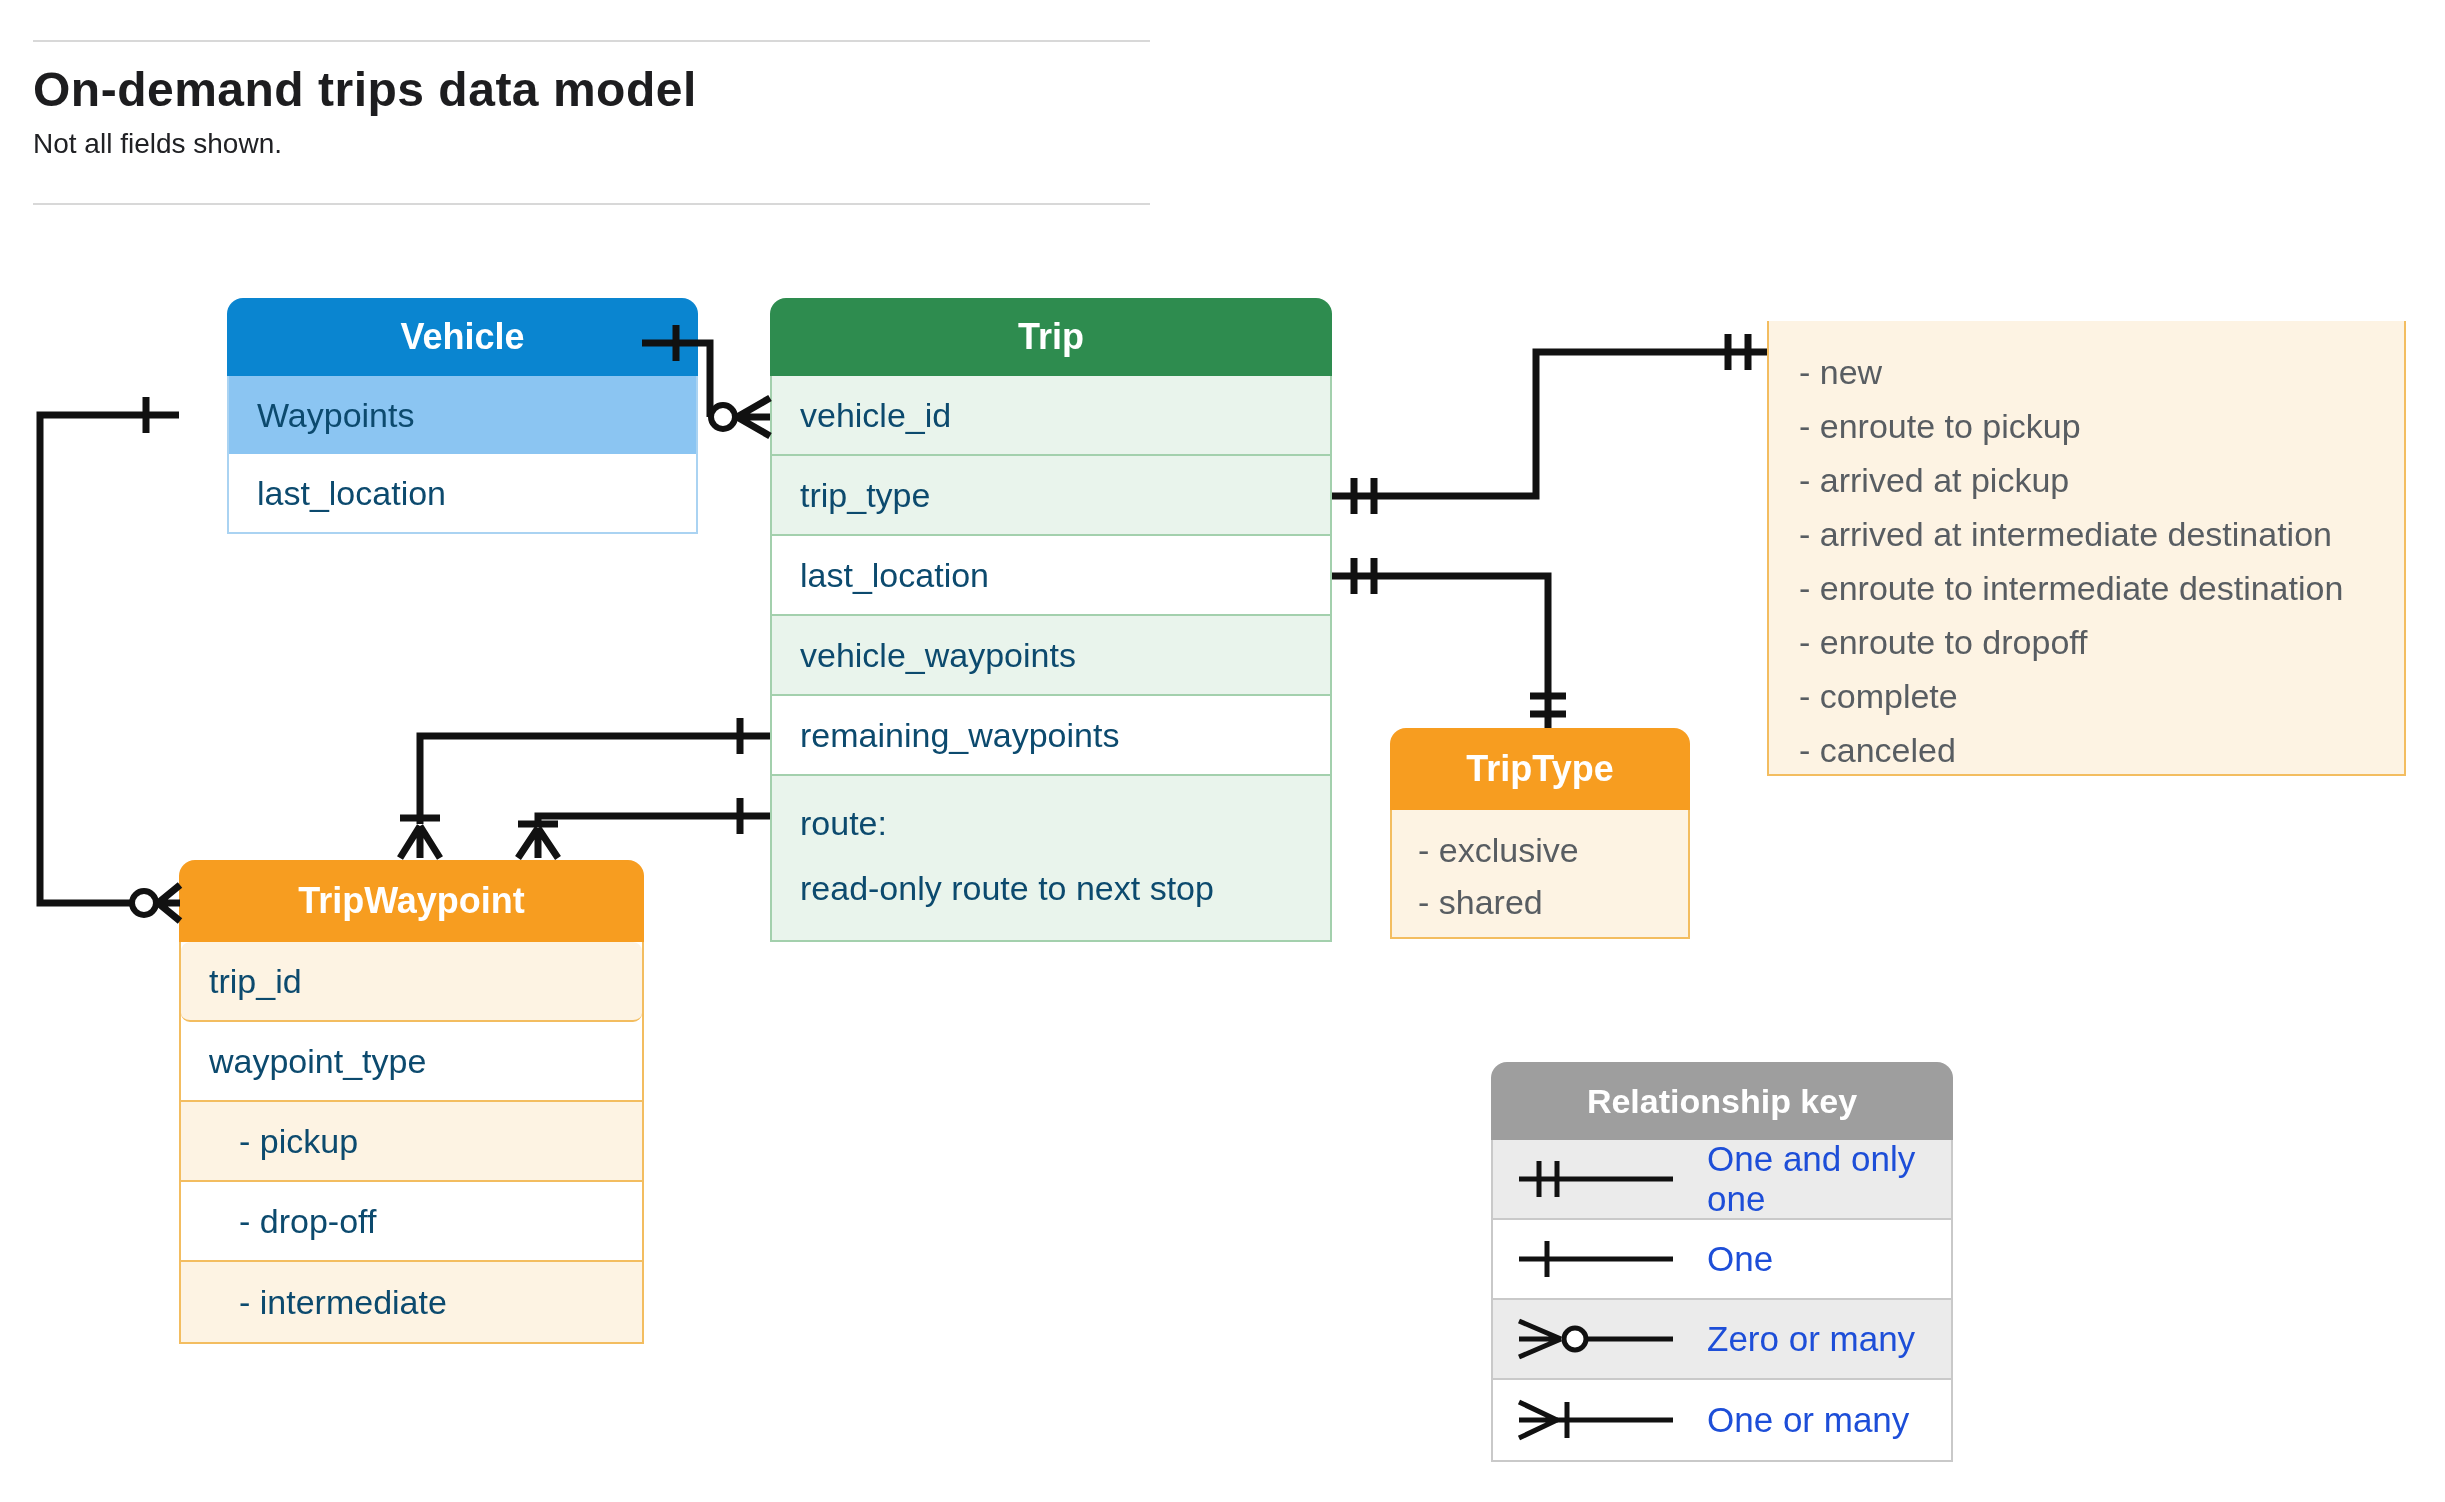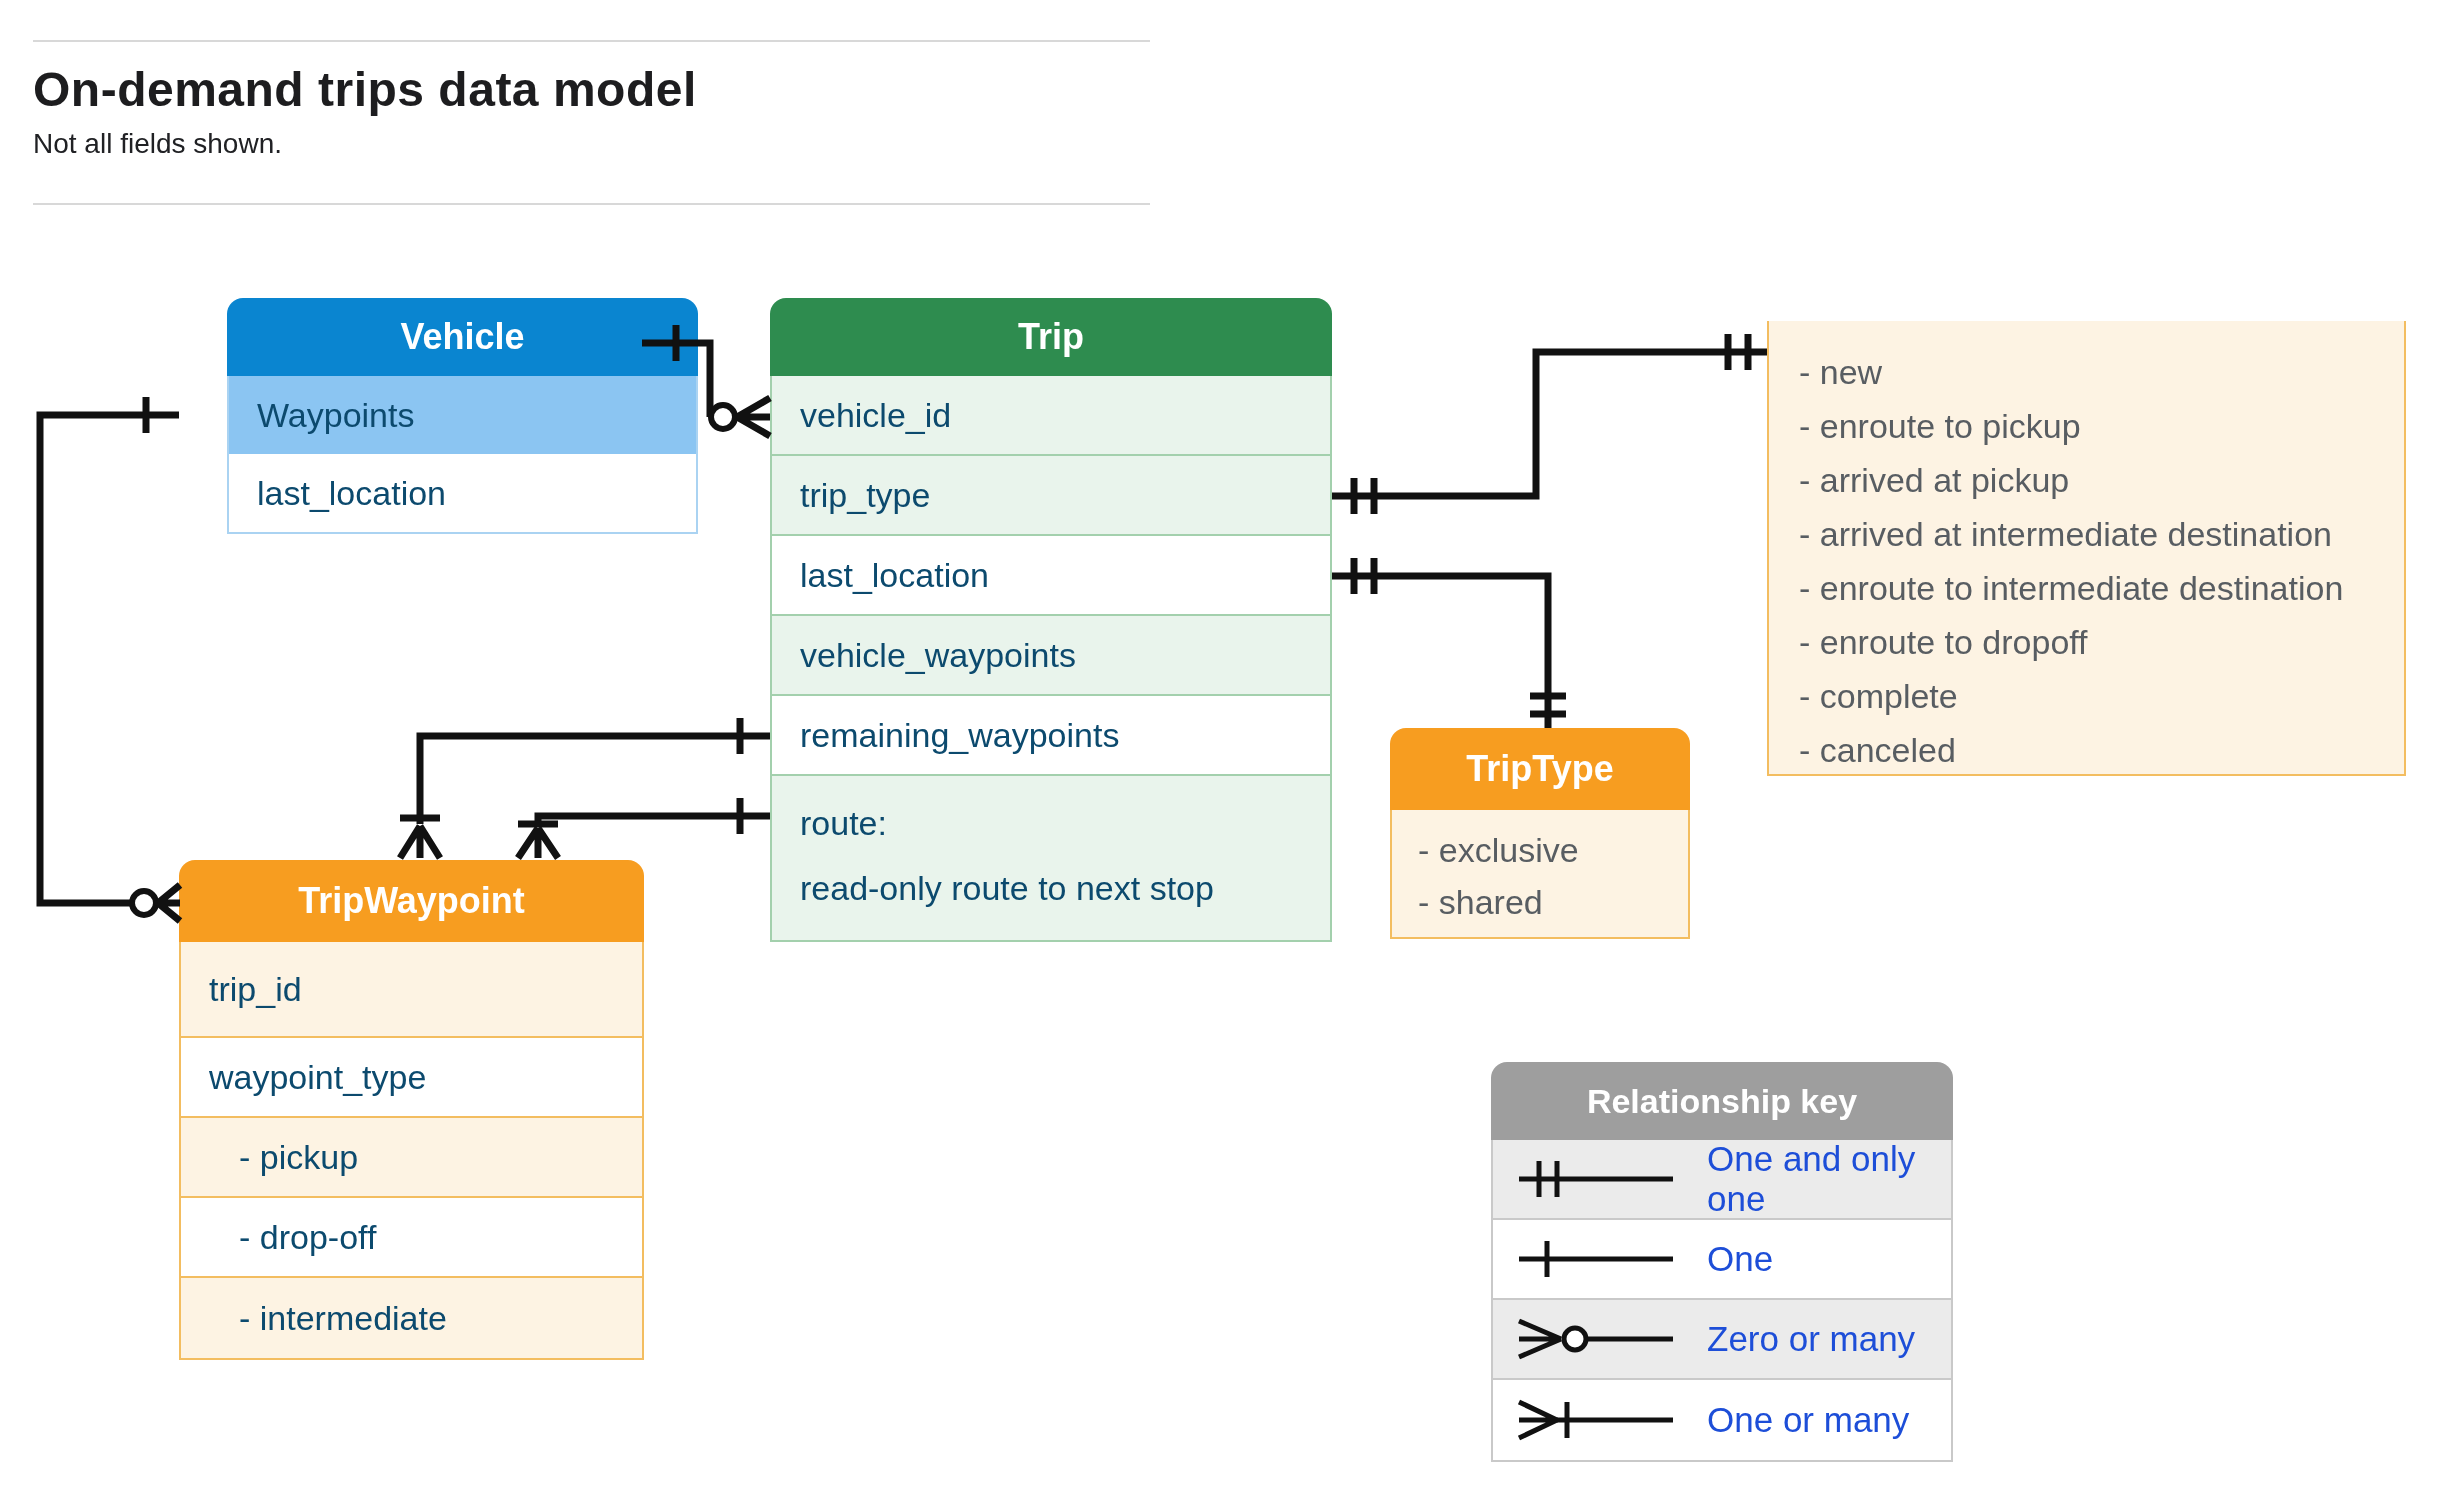--- a/index.html
+++ b/index.html
@@ -131,21 +131,21 @@
     <div class="thead orange-head" style="height:82px;">TripType</div>
     <div class="orange-body" style="height:129px;padding:14px 8px 0 26px;line-height:52px;">
       <div>- exclusive</div>
       <div>- shared</div>
     </div>
   </div>
 
   <div class="table" style="left:179px;top:860px;width:465px;">
     <div class="thead orange-head" style="height:82px;">TripWaypoint</div>
     <div class="tw-body">
-      <div class="trow row-cream" style="height:96px;">trip_id</div>
+      <div class="trow row-cream" style="height:80px;border-radius:9px;">trip_id</div>
       <div class="trow row-white" style="height:80px;">waypoint_type</div>
       <div class="trow row-cream indent" style="height:80px;">- pickup</div>
       <div class="trow row-white indent" style="height:80px;">- drop-off</div>
       <div class="trow row-cream indent" style="height:80px;">- intermediate</div>
     </div>
   </div>
 
   <div class="table" style="left:1491px;top:1062px;width:462px;">
     <div class="thead gray-head" style="height:78px;font-size:34px;">Relationship key</div>
     <div class="legend-body">

